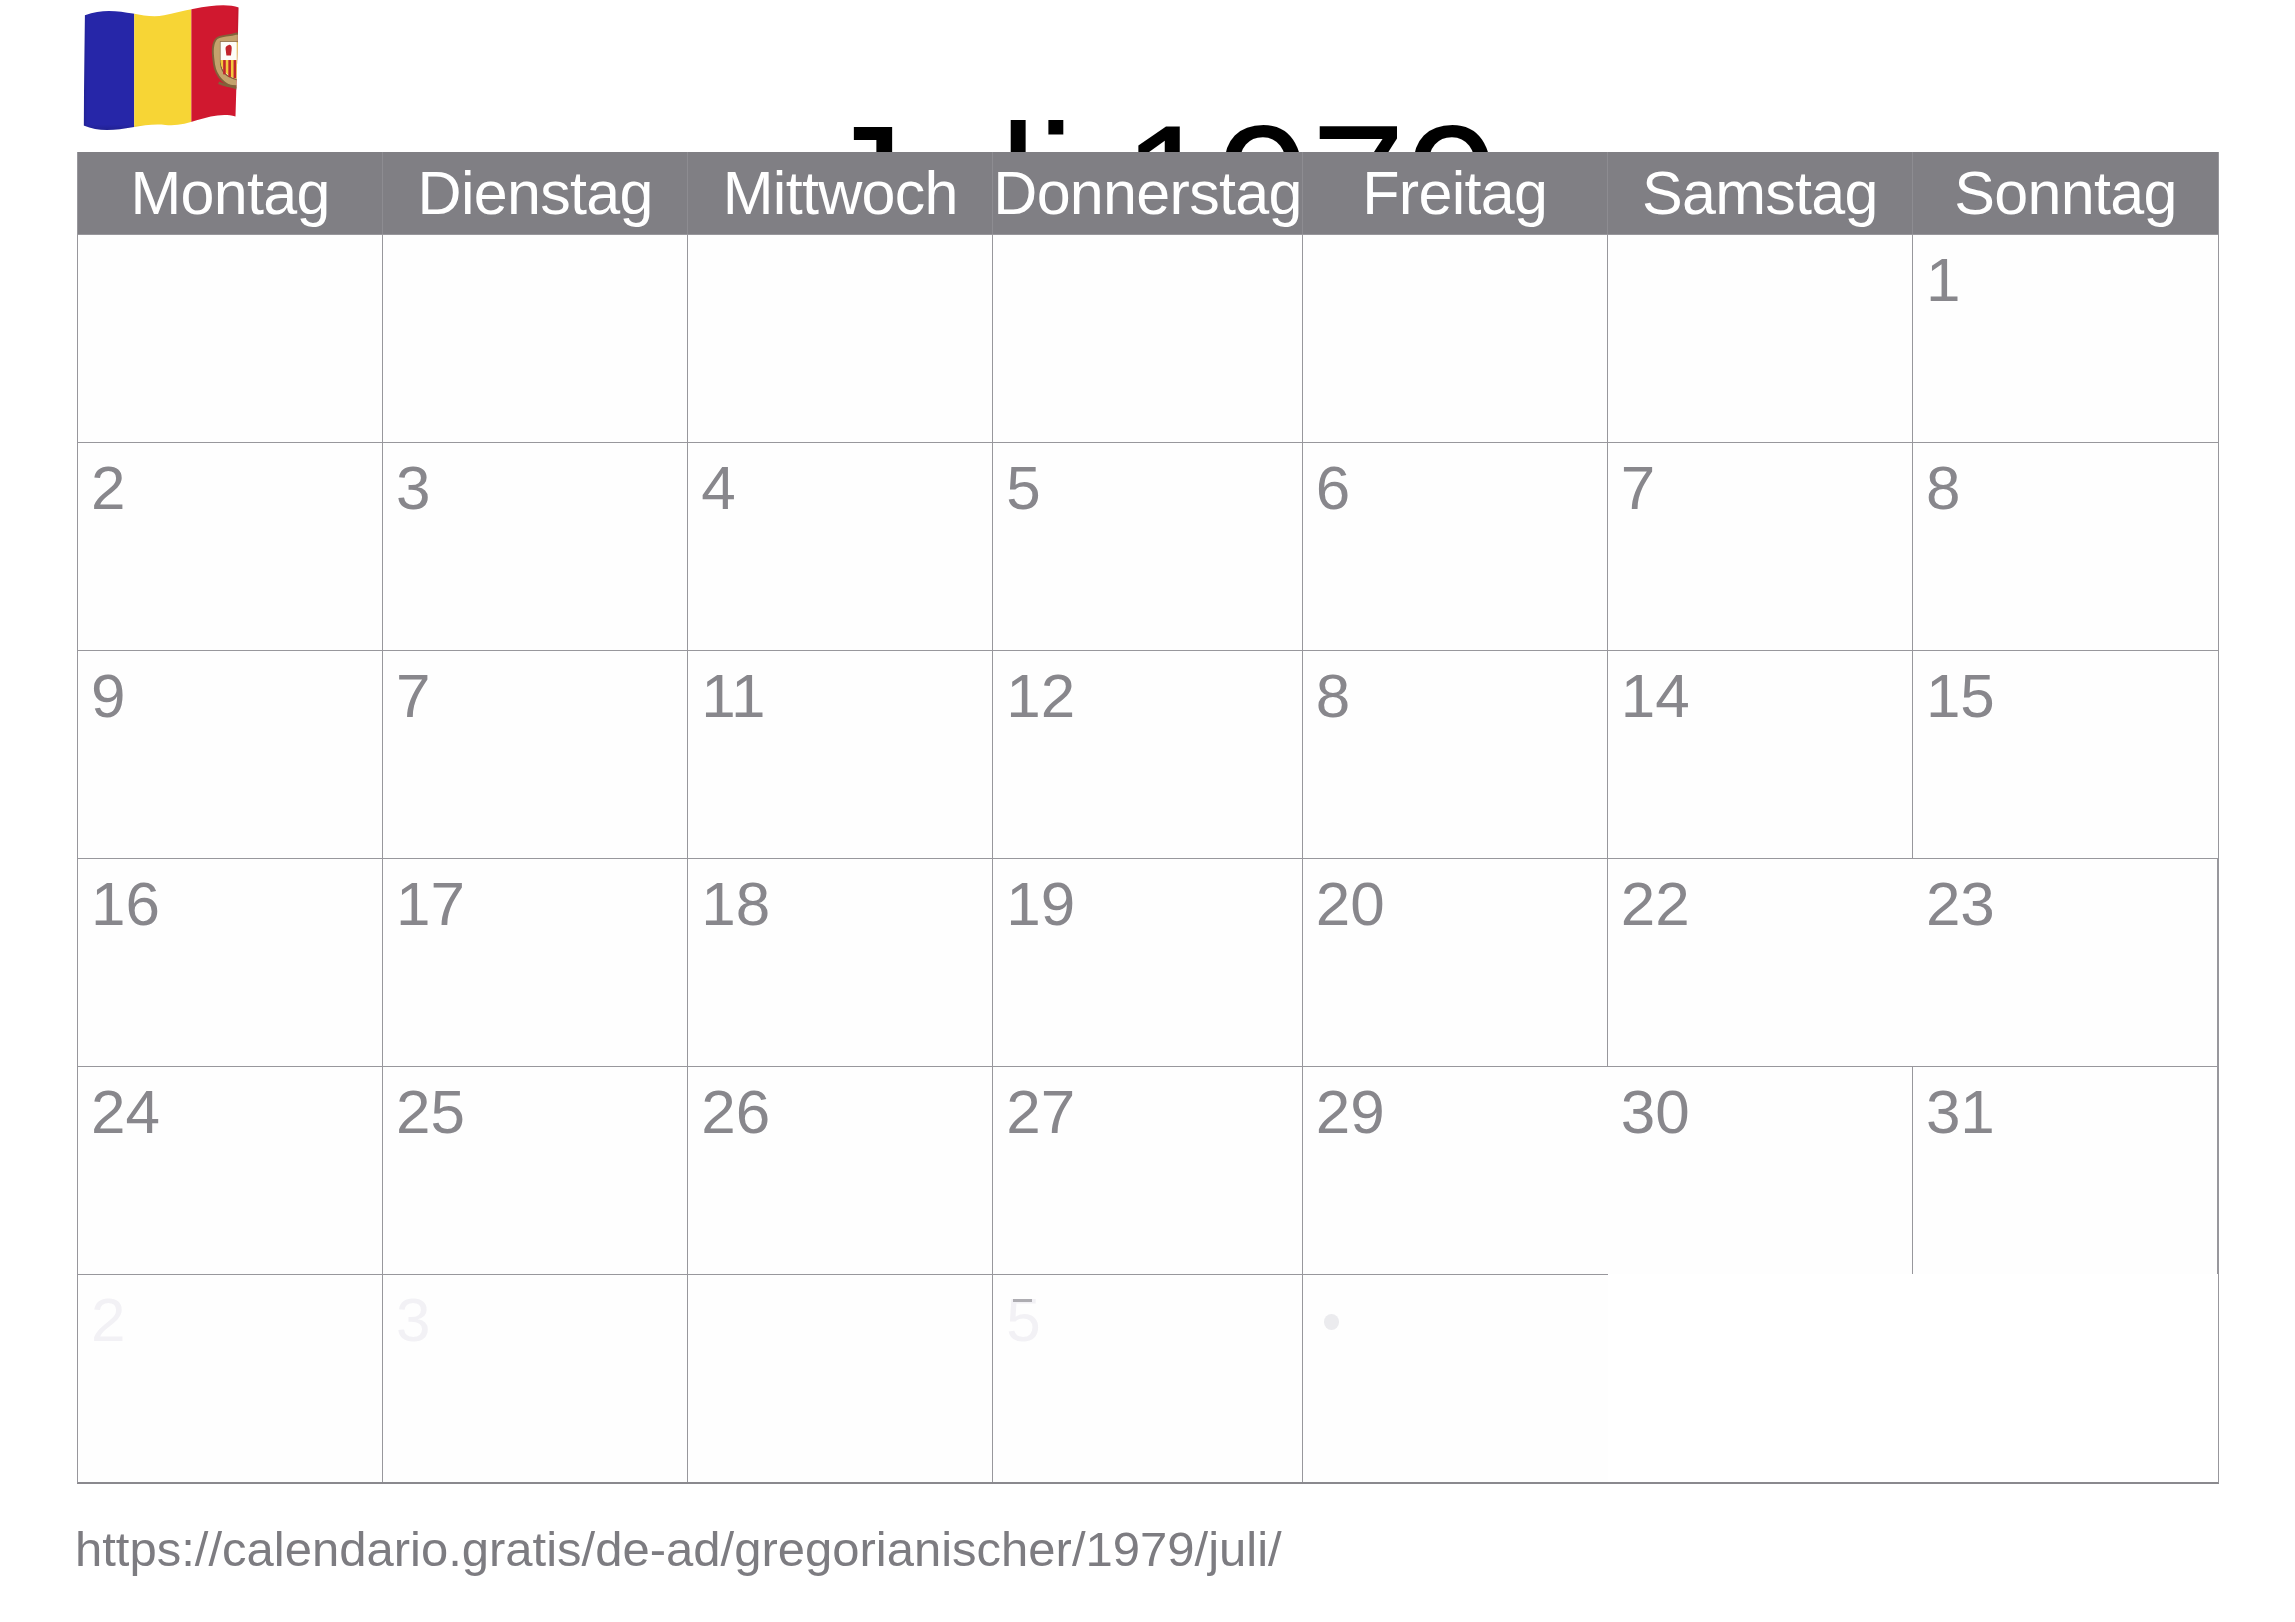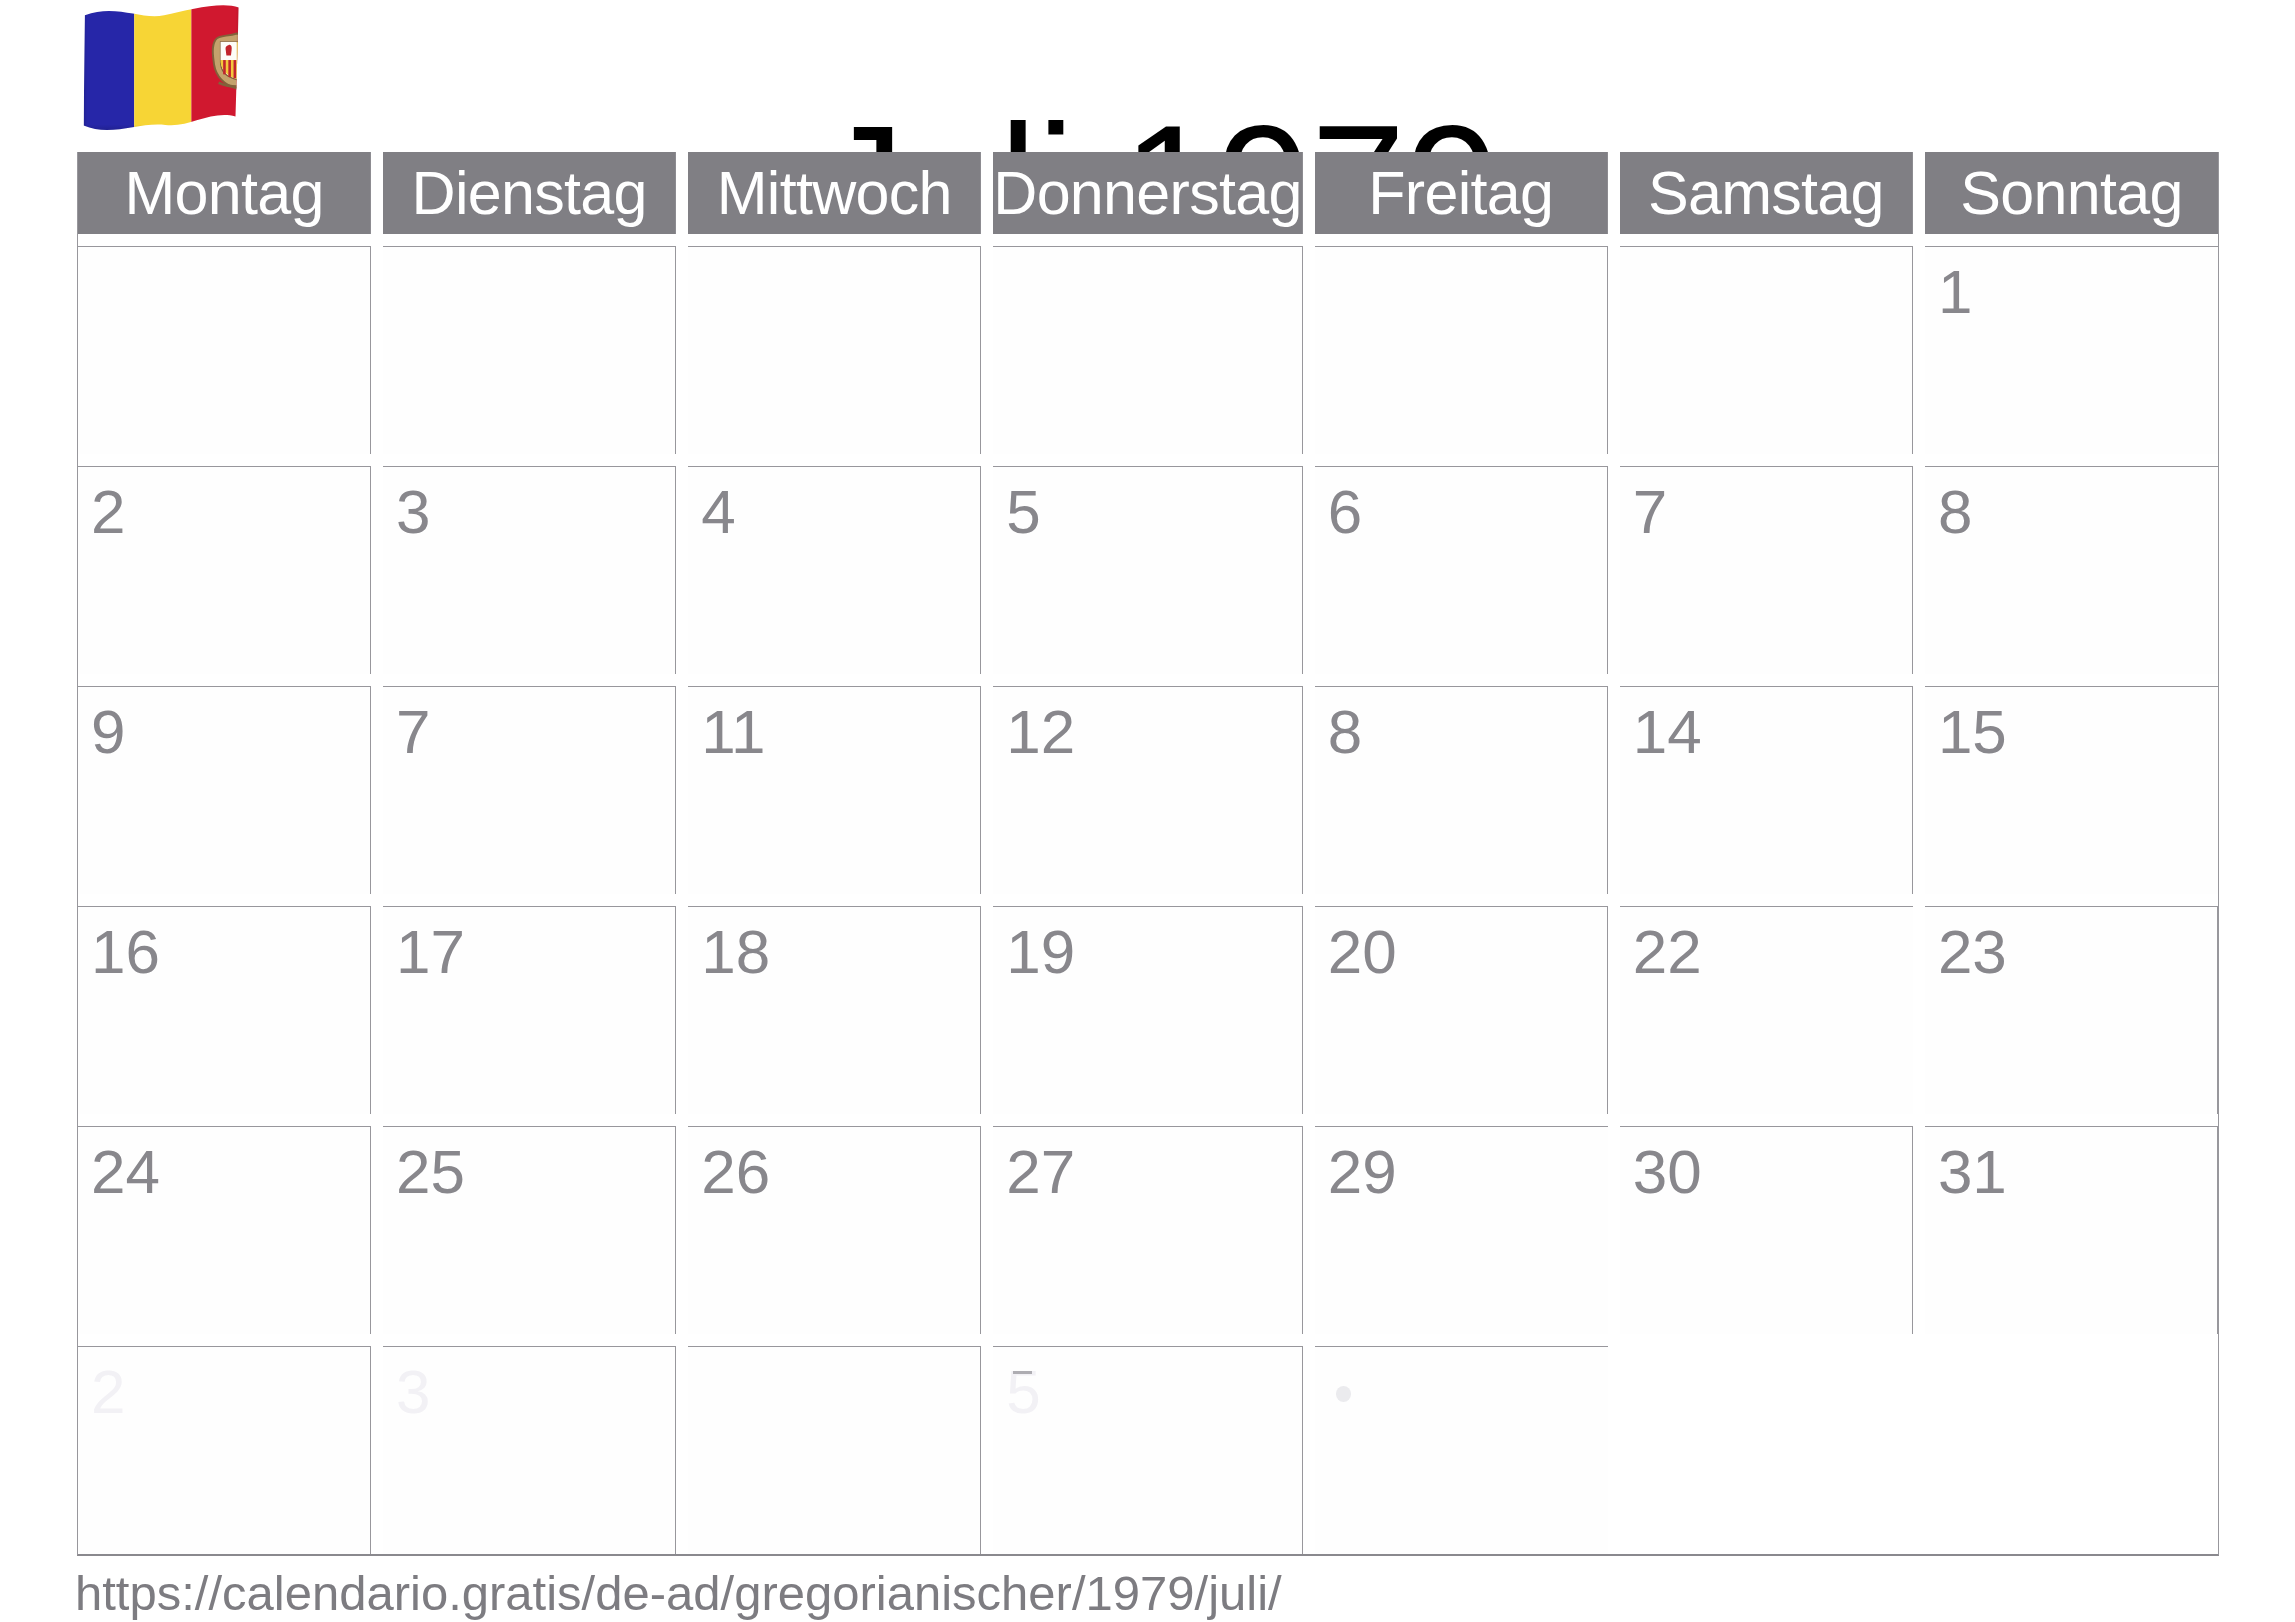--- a/index.html
+++ b/index.html
@@ -17,21 +17,21 @@
     text-align:center;font-size:170px;line-height:1;font-weight:400;
     color:#000000;letter-spacing:0;white-space:nowrap;
     transform:translateX(12.4px);
   }
 
   
   .calendar{
     position:absolute;left:77px;top:152px;width:2140px;
     display:grid;grid-template-columns:repeat(7,1fr);
     border-left:1.3px solid #98979c;border-right:1.3px solid #98979c;
-    border-bottom:2px solid #8a898e;background:#ffffff;gap:12px;
+    border-bottom:2px solid #8a898e;background:#ffffff;
   }
   .weekday-cell{
     height:82px;background:#807f84;color:#ffffff;
     display:flex;align-items:center;justify-content:center;
     font-size:61px;letter-spacing:-0.7px;white-space:nowrap;overflow:visible;
     border-right:1.3px solid #8d8c91;
   }
   .weekday-cell:nth-child(7n){border-right:none;}
   .day-cell{
     position:relative;height:207px;background:#fefefe;
@@ -47,21 +47,21 @@
     position:absolute;left:21px;top:39px;width:15.7px;height:16.4px;
     border-radius:50%;background:#ebebee;
   }
   .ghost-bar{
     position:absolute;left:20px;top:23.6px;width:19px;height:3.3px;
     background:#aeadb2;
   }
 
   
   .source-url{
-    position:absolute;left:75px;top:1569px;
+    position:absolute;left:75px;top:1525px;
     font-size:49px;line-height:1;color:#7d7c81;white-space:nowrap;
   }
 </style>
 </head>
 <body>
 
 <div>
 
   <svg class="flag" viewBox="0 0 260 208" xmlns="http://www.w3.org/2000/svg" aria-hidden="true">
     <defs>

